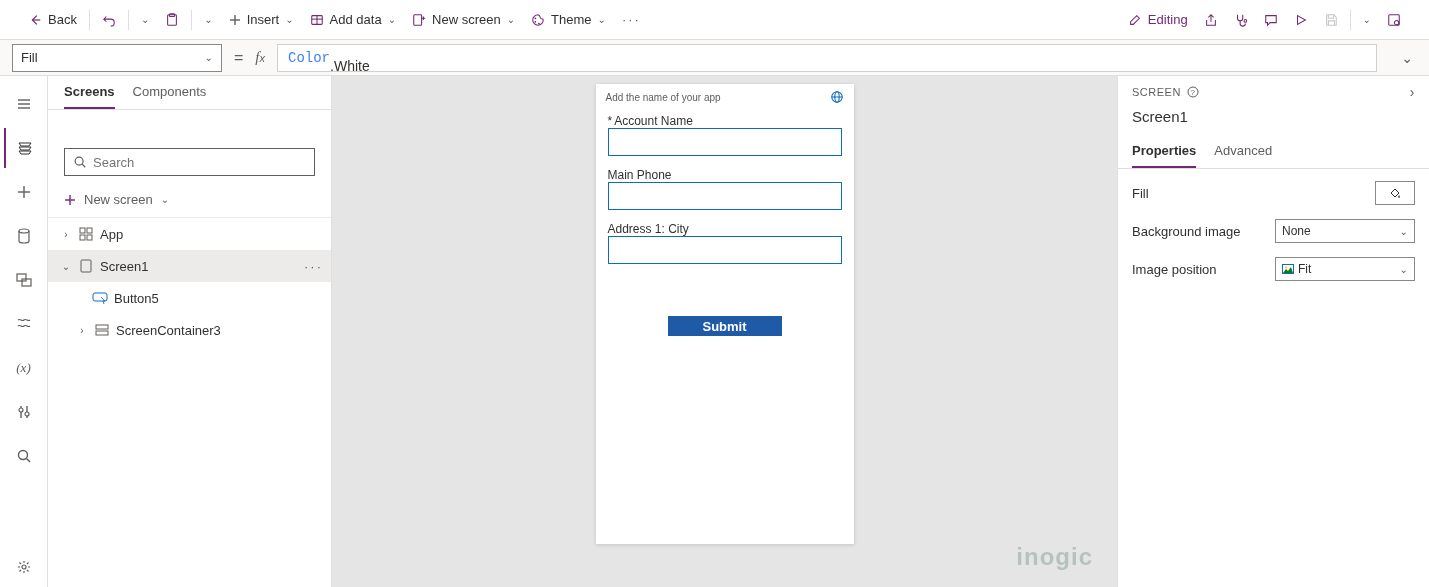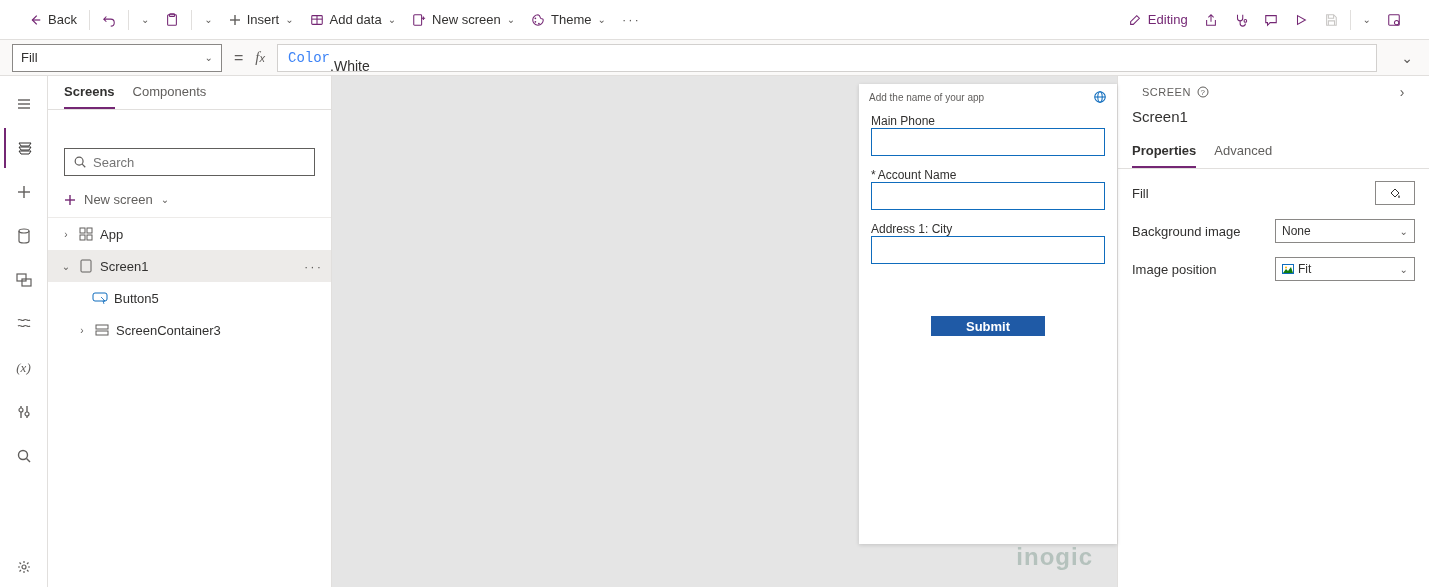--- a/index.html
+++ b/index.html
@@ -46,33 +46,33 @@
 .search-box input { border: none; outline: none; flex: 1; font-size: 13px; }
 .new-screen-row { display: flex; align-items: center; gap: 8px; padding: 6px 16px 10px 16px; color: #605e5c; border-bottom: 1px solid #edebe9; cursor: pointer; }
 .tree-body { flex: 1; overflow: auto; }
 .tree-row { display: flex; align-items: center; height: 32px; padding: 0 8px 0 12px; gap: 6px; cursor: pointer; font-size: 13px; }
 .tree-row.selected { background: #edebe9; }
 .tree-row .exp { width: 12px; text-align: center; color: #605e5c; font-size: 10px; }
 .tree-row .icon { width: 16px; display: inline-flex; align-items: center; justify-content: center; color: #605e5c; }
 .more-dots { margin-left: auto; color: #605e5c; letter-spacing: 2px; }
 
 
-.canvas-wrap { flex: 1; background: #e5e5e5; display: flex; align-items: flex-start; justify-content: flex-end; padding-top: 8px; position: relative; }
+.canvas-wrap { flex: 1; background: #e5e5e5; display: flex; align-items: flex-start; justify-content: center; padding-top: 8px; position: relative; }
 .phone { width: 258px; height: 460px; background: #fff; box-shadow: 0 1px 4px rgba(0,0,0,0.15); display: flex; flex-direction: column; }
 .phone-header { display: flex; align-items: center; justify-content: space-between; padding: 6px 10px; font-size: 10px; color: #605e5c; }
 .globe { color: #0f6cbd; font-size: 13px; }
 .form-area { padding: 4px 12px; display: flex; flex-direction: column; gap: 12px; }
 .field-label { font-size: 12px; color: #323130; }
 .field-label .req { color: #323130; margin-right: 2px; }
 .field-input { height: 28px; border: 1px solid #0f6cbd; background: #fff; }
 .submit-btn { margin: 40px auto 0 auto; width: 114px; height: 20px; background: #1f5aa6; color: #fff; display: flex; align-items: center; justify-content: center; font-size: 13px; font-weight: 600; cursor: pointer; }
 
 
 .right-panel { width: 312px; border-left: 1px solid #e1dfdd; display: flex; flex-direction: column; }
-.rp-header { padding: 8px 24px; display: flex; align-items: center; justify-content: space-between; color: #605e5c; font-size: 11px; letter-spacing: 0.5px; }
+.rp-header { padding: 8px 14px; display: flex; align-items: center; justify-content: space-between; color: #605e5c; font-size: 11px; letter-spacing: 0.5px; }
 .rp-header .lhs { display: flex; align-items: center; gap: 6px; }
 .rp-title { padding: 0 14px 10px 14px; font-size: 15px; }
 .rp-tabs { display: flex; gap: 18px; padding: 0 14px; border-bottom: 1px solid #e1dfdd; }
 .rp-tab { padding: 8px 0; font-size: 13px; cursor: pointer; color: #605e5c; }
 .rp-tab.active { color: #323130; border-bottom: 2px solid #742774; font-weight: 600; }
 .rp-body { padding: 12px 14px; display: flex; flex-direction: column; gap: 14px; }
 .rp-row { display: flex; align-items: center; justify-content: space-between; font-size: 13px; }
 .rp-swatch { width: 40px; height: 24px; border: 1px solid #8a8886; display: flex; align-items: center; justify-content: center; }
 .rp-select { width: 140px; height: 24px; border: 1px solid #8a8886; display: flex; align-items: center; padding: 0 6px; justify-content: space-between; font-size: 12px; gap: 6px; }
 
@@ -375,25 +375,25 @@
         <span class="globe">
             <svg width="14" height="14" viewBox="0 0 16 16">
               <circle cx="8" cy="8" r="6" stroke="#0f6cbd" stroke-width="1.2" fill="none"></circle>
               <ellipse cx="8" cy="8" rx="2.5" ry="6" stroke="#0f6cbd" stroke-width="1.2" fill="none"></ellipse>
               <line x1="2" y1="8" x2="14" y2="8" stroke="#0f6cbd" stroke-width="1.2"></line>
             </svg>
           </span>
       </div>
       <div class="form-area">
         <div>
+          <div class="field-label"><span class="req">*</span><span>Account Name</span></div>
+          <div class="field-input"></div>
+        </div>
+        <div>
           <div class="field-label"><span>Main Phone</span></div>
-          <div class="field-input"></div>
-        </div>
-        <div>
-          <div class="field-label"><span class="req">*</span><span>Account Name</span></div>
           <div class="field-input"></div>
         </div>
         <div>
           <div class="field-label"><span>Address 1: City</span></div>
           <div class="field-input"></div>
         </div>
         <div class="submit-btn">
             <span>Submit</span>
           </div>
       </div>

